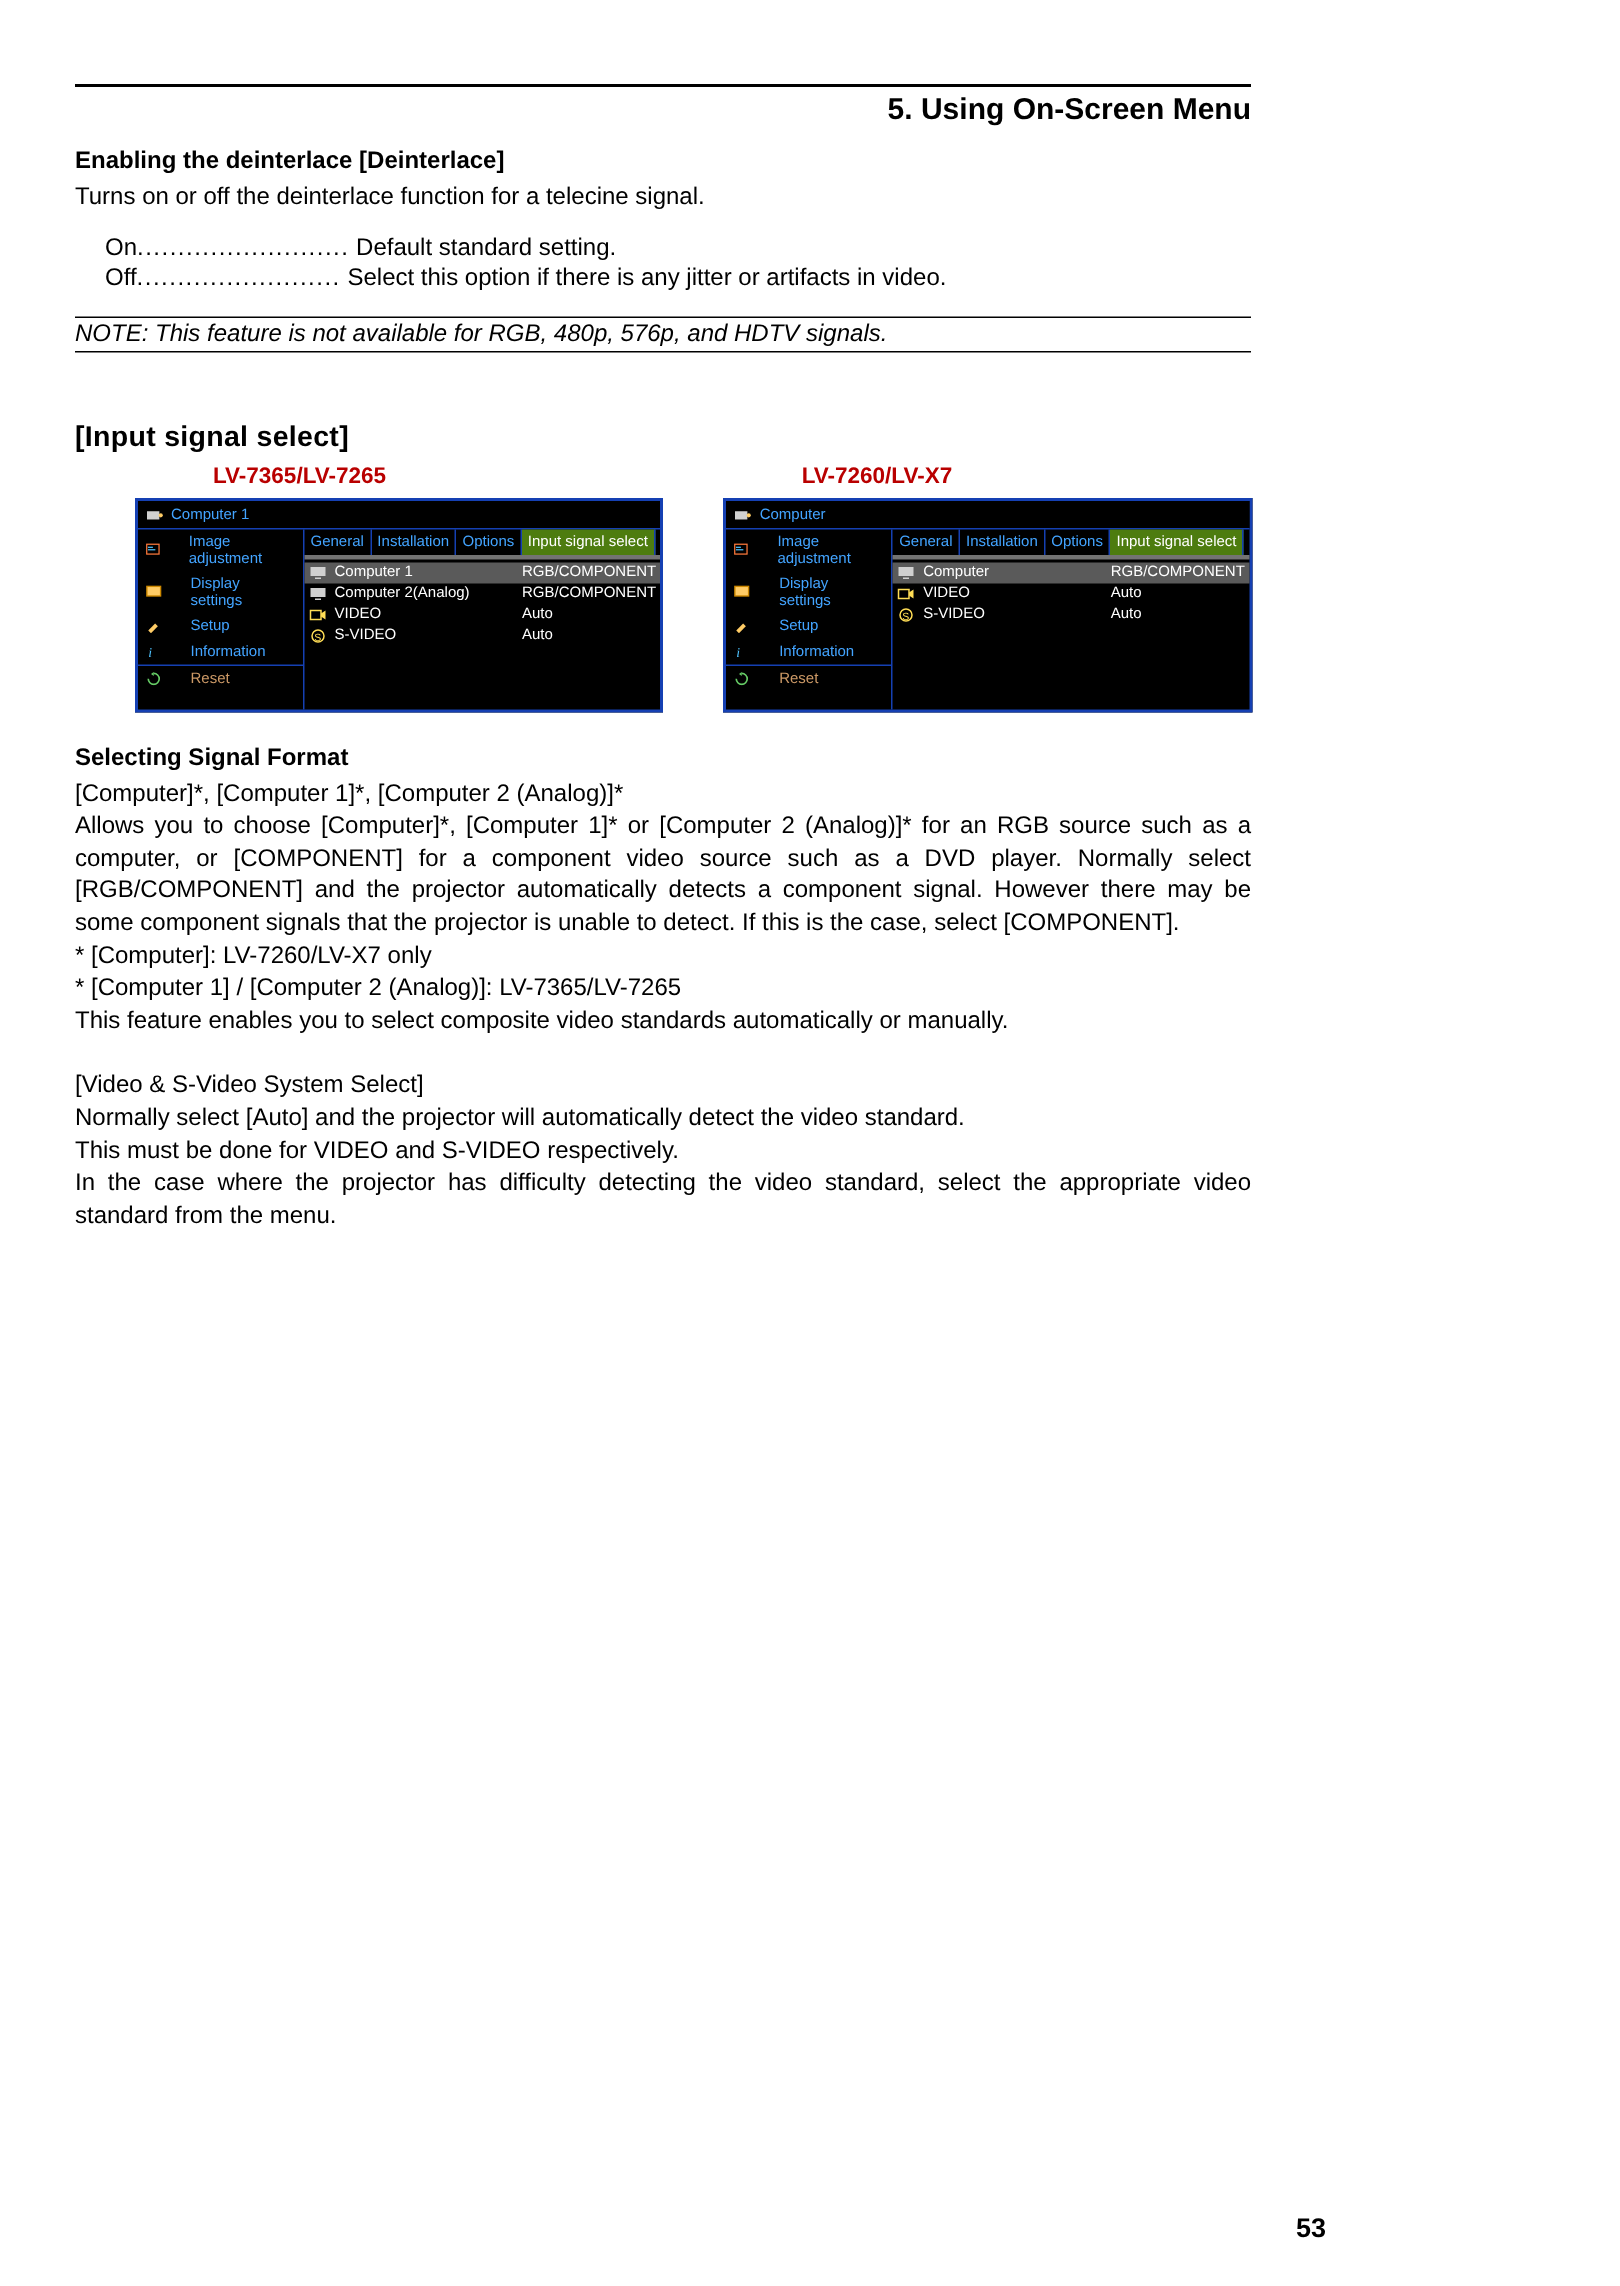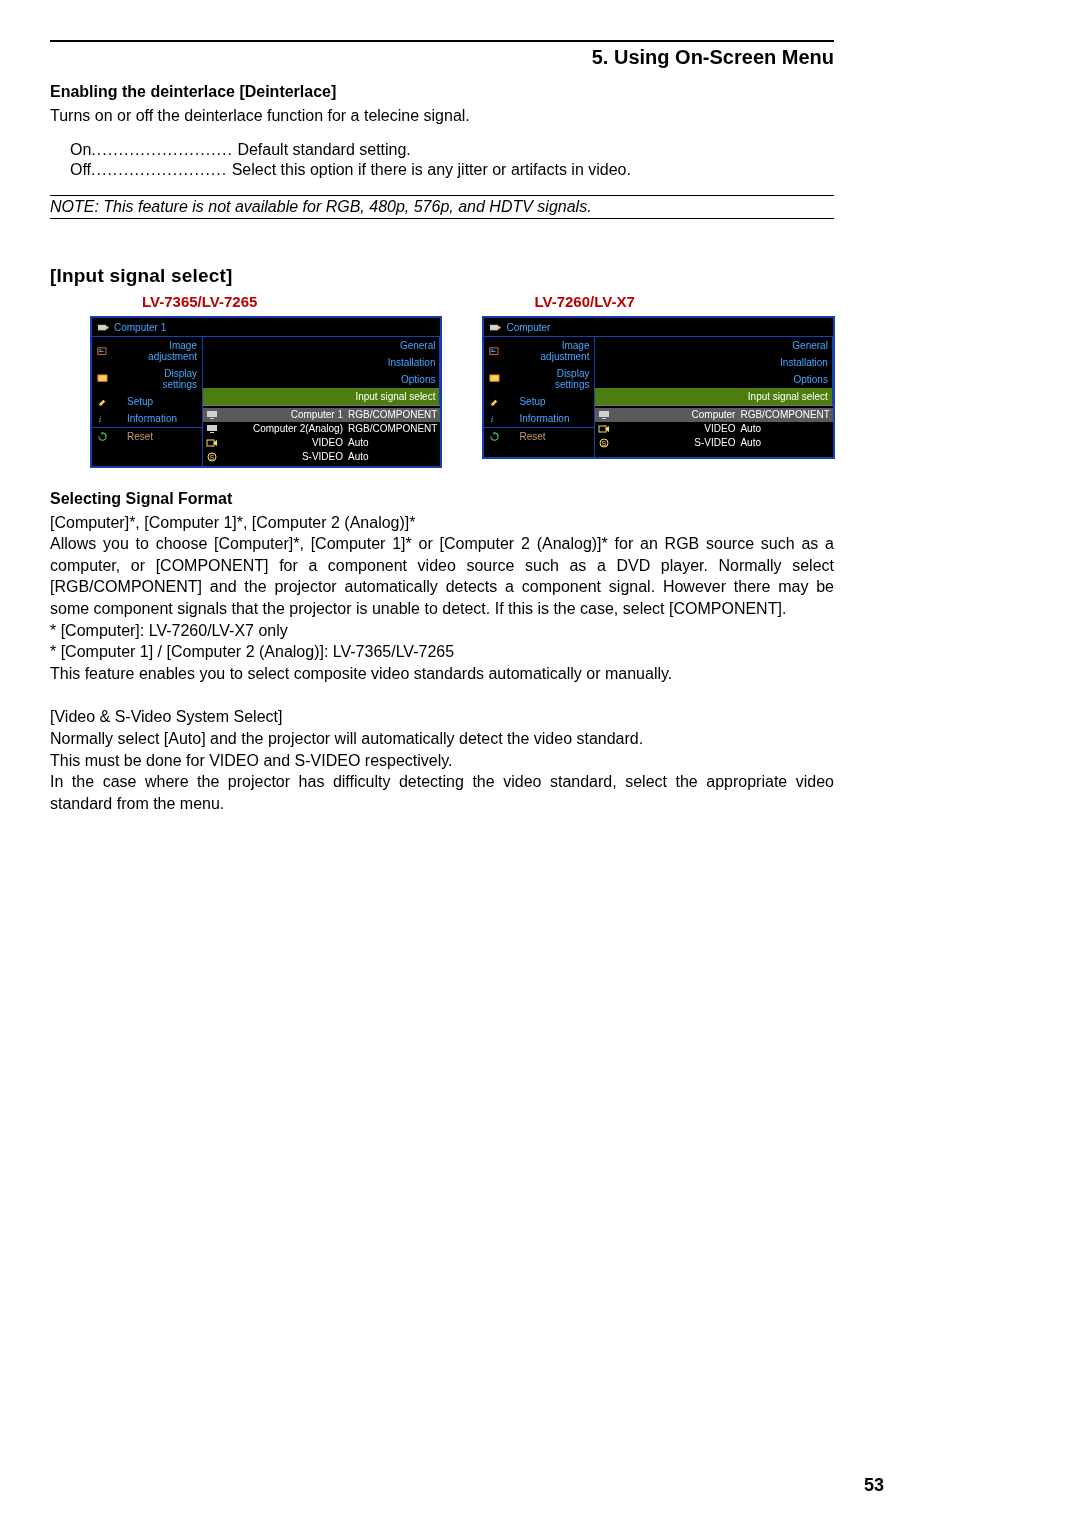--- a/index.html
+++ b/index.html
@@ -4,21 +4,21 @@
 <style>
   body {
     margin: 0;
     padding: 0;
     background: #fff;
     font-family: Arial, Helvetica, sans-serif;
     color: #000;
     width: 1080px;
   }
   .page {
-    padding: 40px 50px 30px 50px;
+    padding: 56px 50px 30px 50px;
     box-sizing: border-box;
     width: 884px;
     min-height: 1524px;
     position: relative;
   }
   .header-line {
     border-bottom: 2px solid #000;
     margin-bottom: 4px;
   }
   .chapter-title {
@@ -78,21 +78,20 @@
     margin-bottom: 6px;
     padding-left: 4px;
     margin-left: 48px;
   }
   .osd {
     border: 2px solid #1540b3;
     background: #000;
     color: #fff;
     font-size: 10px;
     font-family: Arial, Helvetica, sans-serif;
-    text-align: right;
   }
   .osd-title {
     background: #000;
     color: #43a4ff;
     padding: 4px 6px 3px 6px;
     display: flex;
     align-items: center;
     gap: 5px;
   }
   .osd-icon {
@@ -126,22 +125,21 @@
     display: inline-block;
     width: 11px;
     height: 9px;
   }
   .osd-content {
     flex: 1;
     padding: 0;
   }
   .tab-row {
     display: flex;
-    border-bottom: 1px solid #737373;
-    flex-direction: column;
+    border-bottom: 3px solid #737373;
   }
   .tab {
     color: #43a4ff;
     padding: 3px 4px;
     border-right: 1px solid #1540b3;
   }
   .tab.selected {
     background: #4d7c0f;
     color: #fff;
   }

